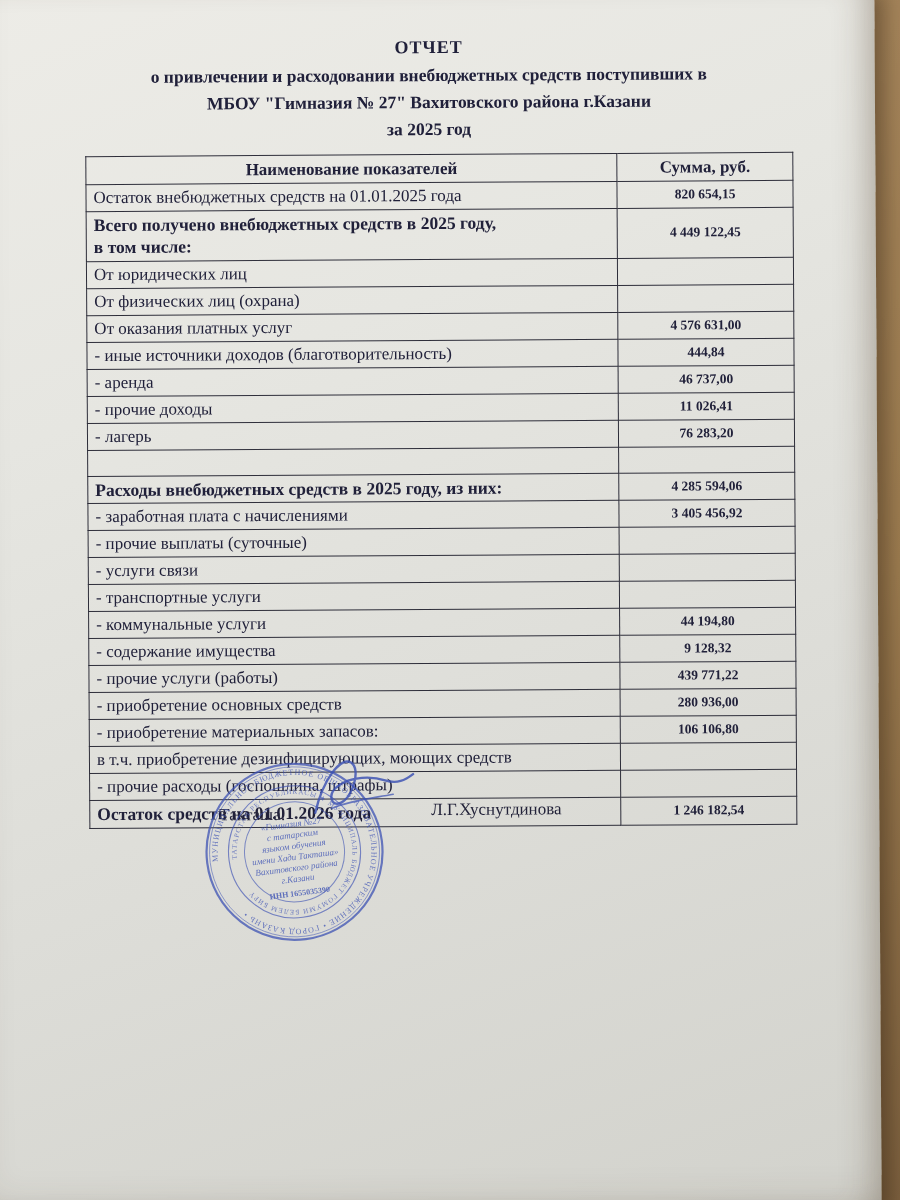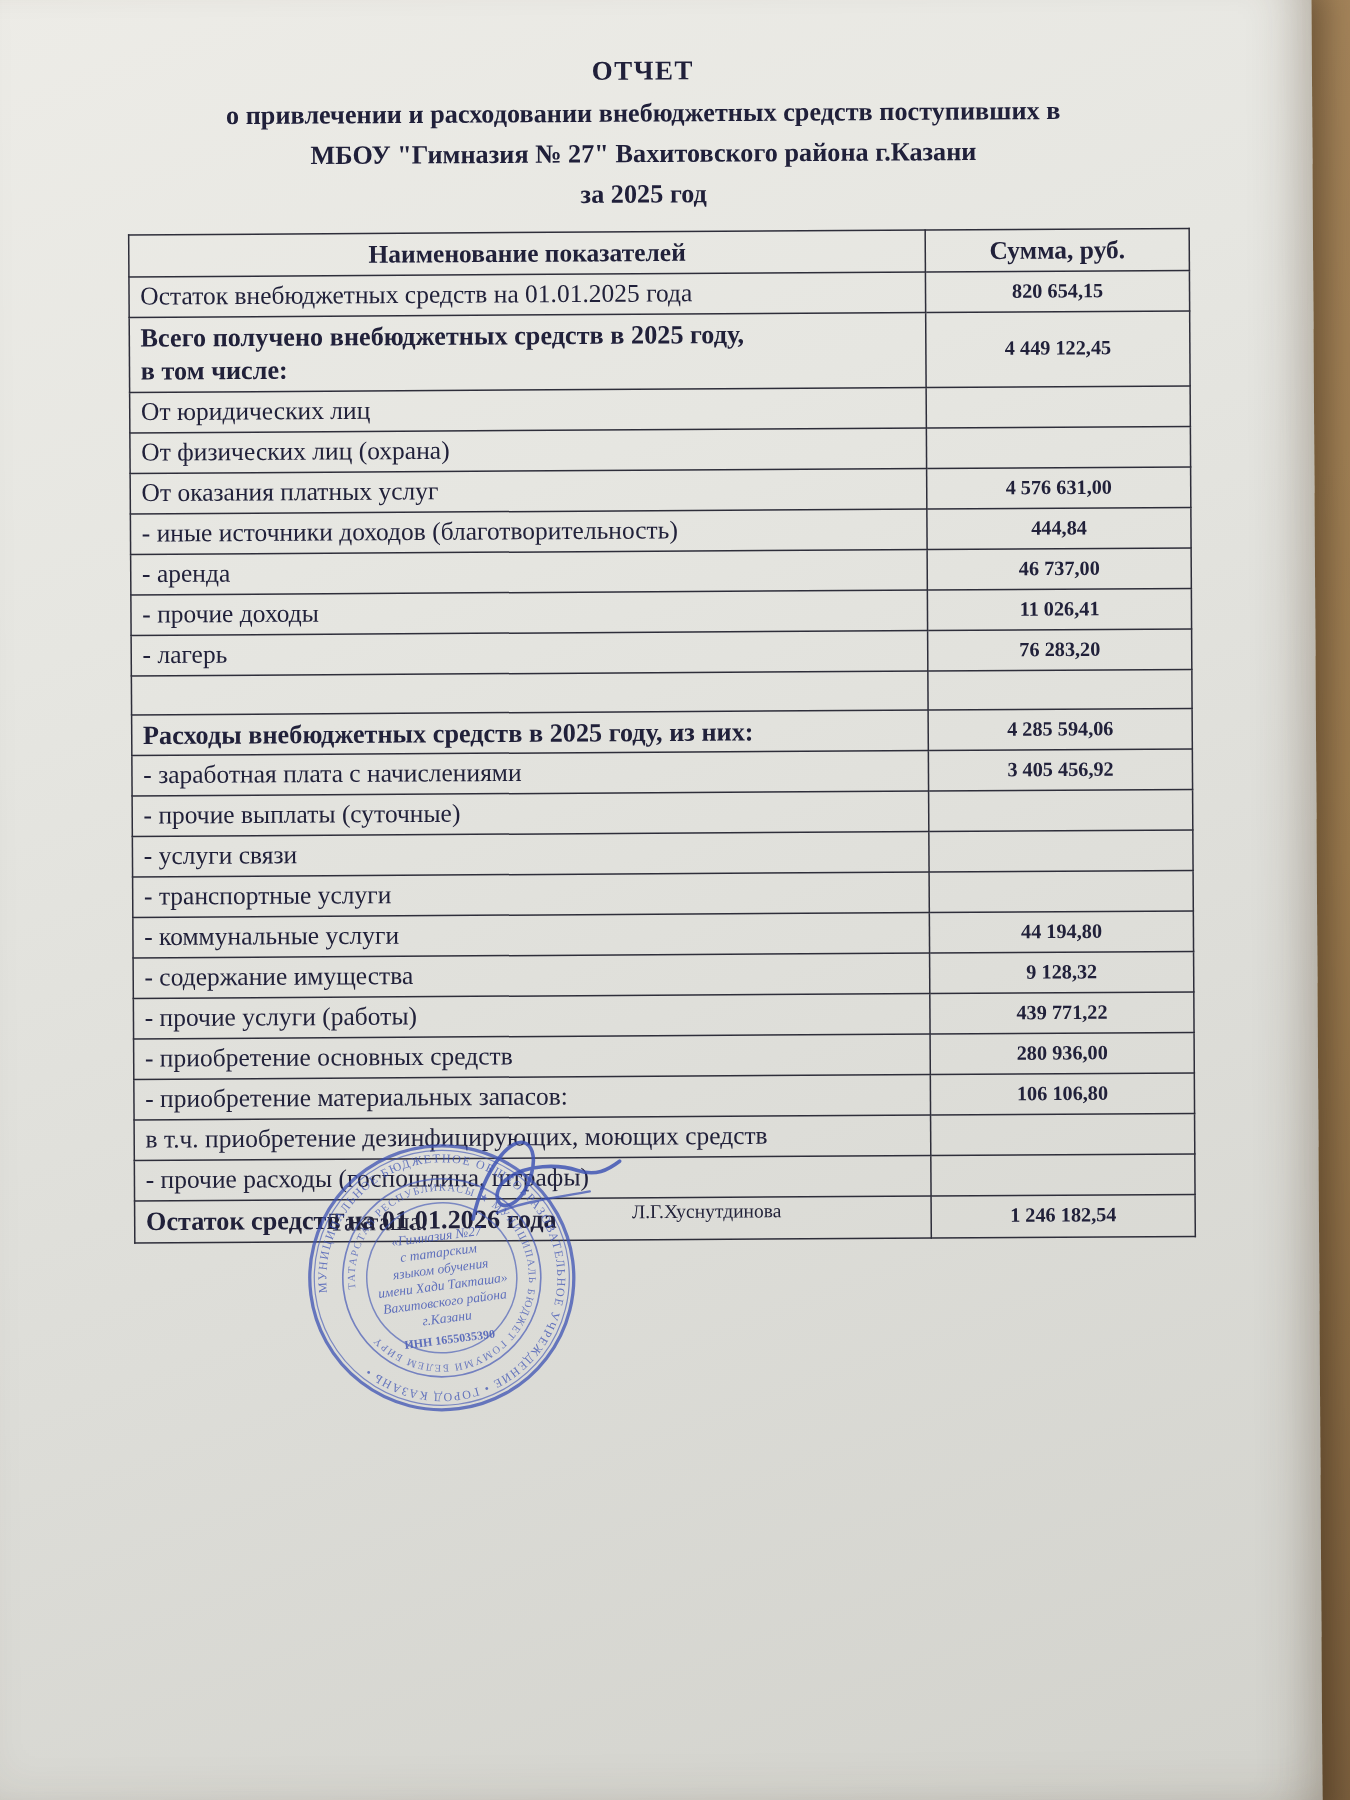--- a/index.html
+++ b/index.html
@@ -26,21 +26,21 @@
     padding:2px 7px;
     vertical-align:middle;
   }
   table.report th{font-size:17px;font-weight:bold;text-align:center;height:23px;}
   td.label-cell{width:540px;font-size:17px;text-align:left;height:22px;white-space:pre-line;line-height:1.28;}
   td.value-cell{width:168px;font-size:13.5px;font-weight:bold;text-align:center;}
   tr.bold td.label-cell{font-weight:bold;font-size:17.5px;}
   tr.spacer td{height:21px;}
   .sign-block{position:absolute;top:770px;left:0;width:900px;height:220px;}
   .director-label{position:absolute;left:226px;top:46px;font-size:17px;color:#23233a;}
-  .director-name{position:absolute;left:428px;top:42px;font-size:13px;color:#23233a;}
+  .director-name{position:absolute;left:438px;top:42px;font-size:17px;color:#23233a;}
   .stamp{position:absolute;left:208px;top:0px;transform:rotate(-7deg);opacity:0.88;}
   .signature{position:absolute;left:308px;top:-8px;opacity:0.92;}
 </style>
 </head>
 <body>
 
 <div class="paper">
   <div class="content">
 
     <div class="title-block">

